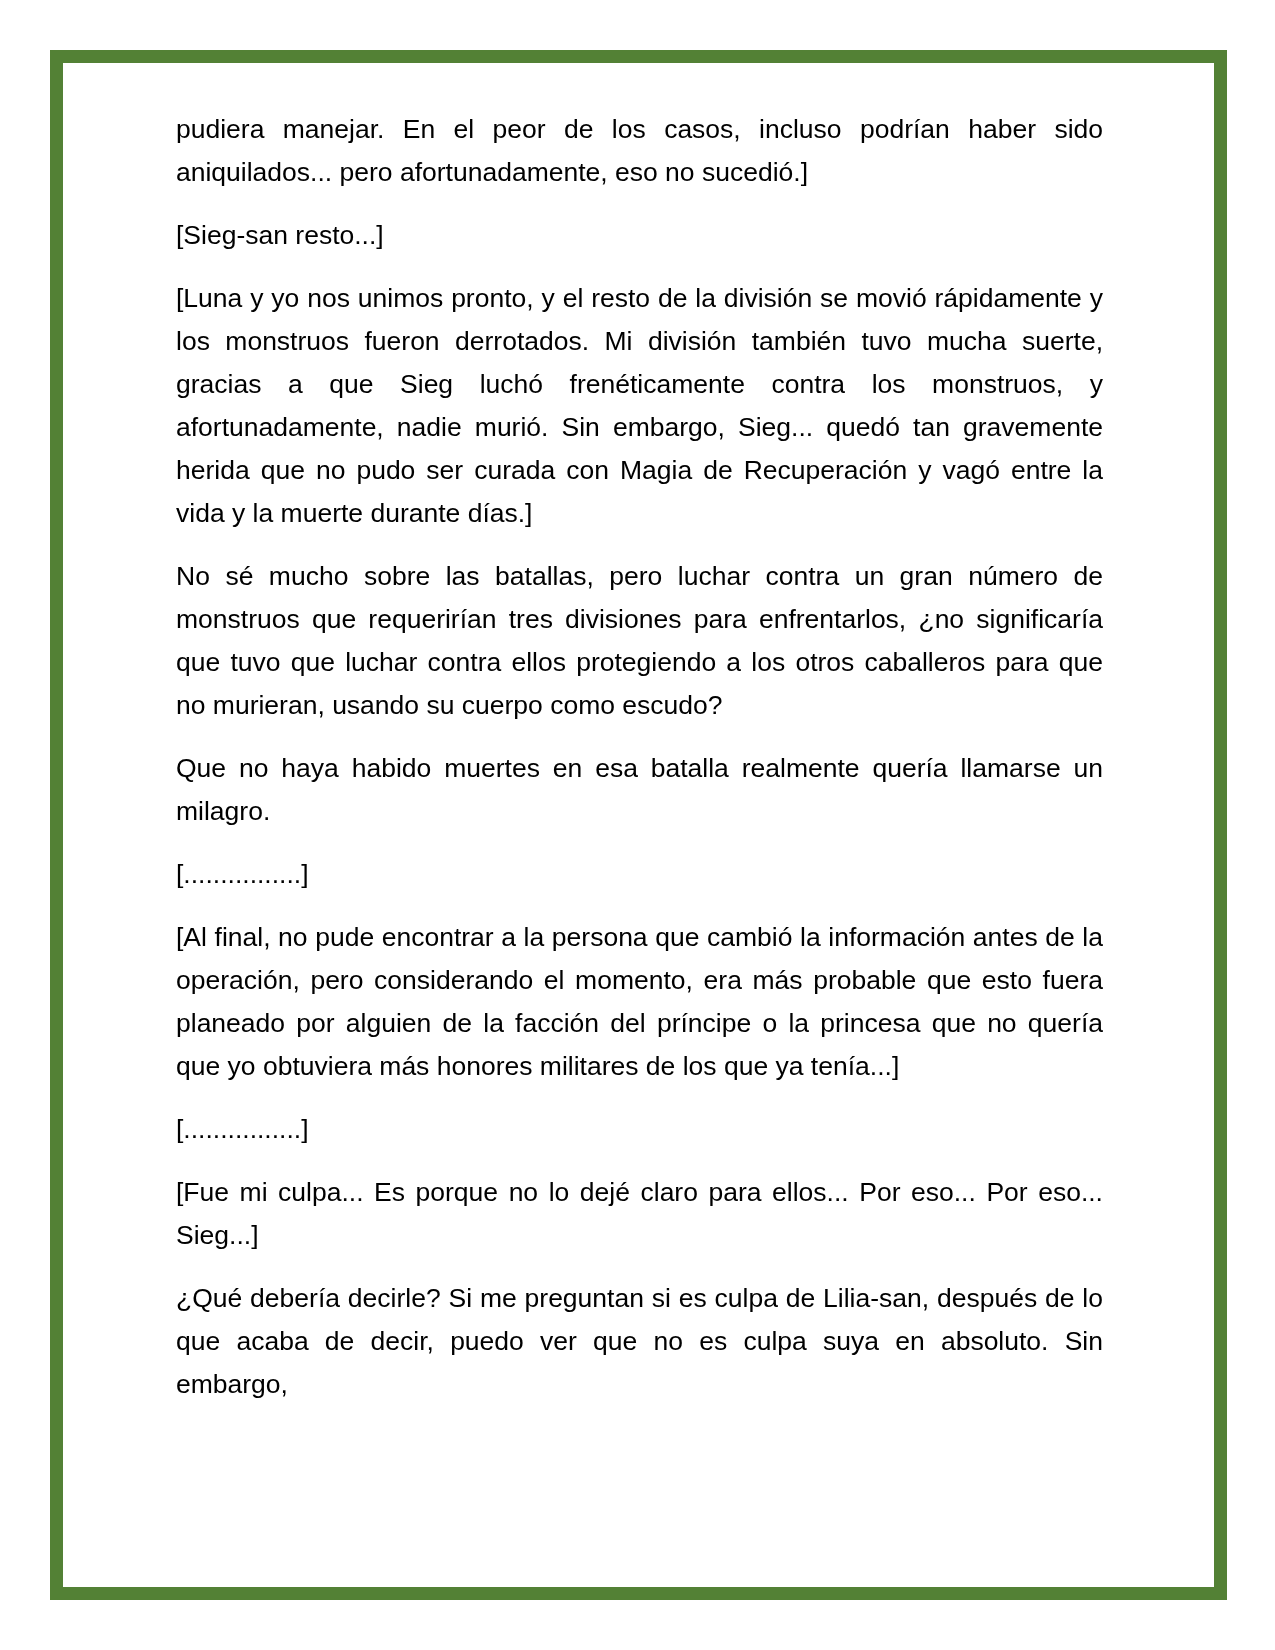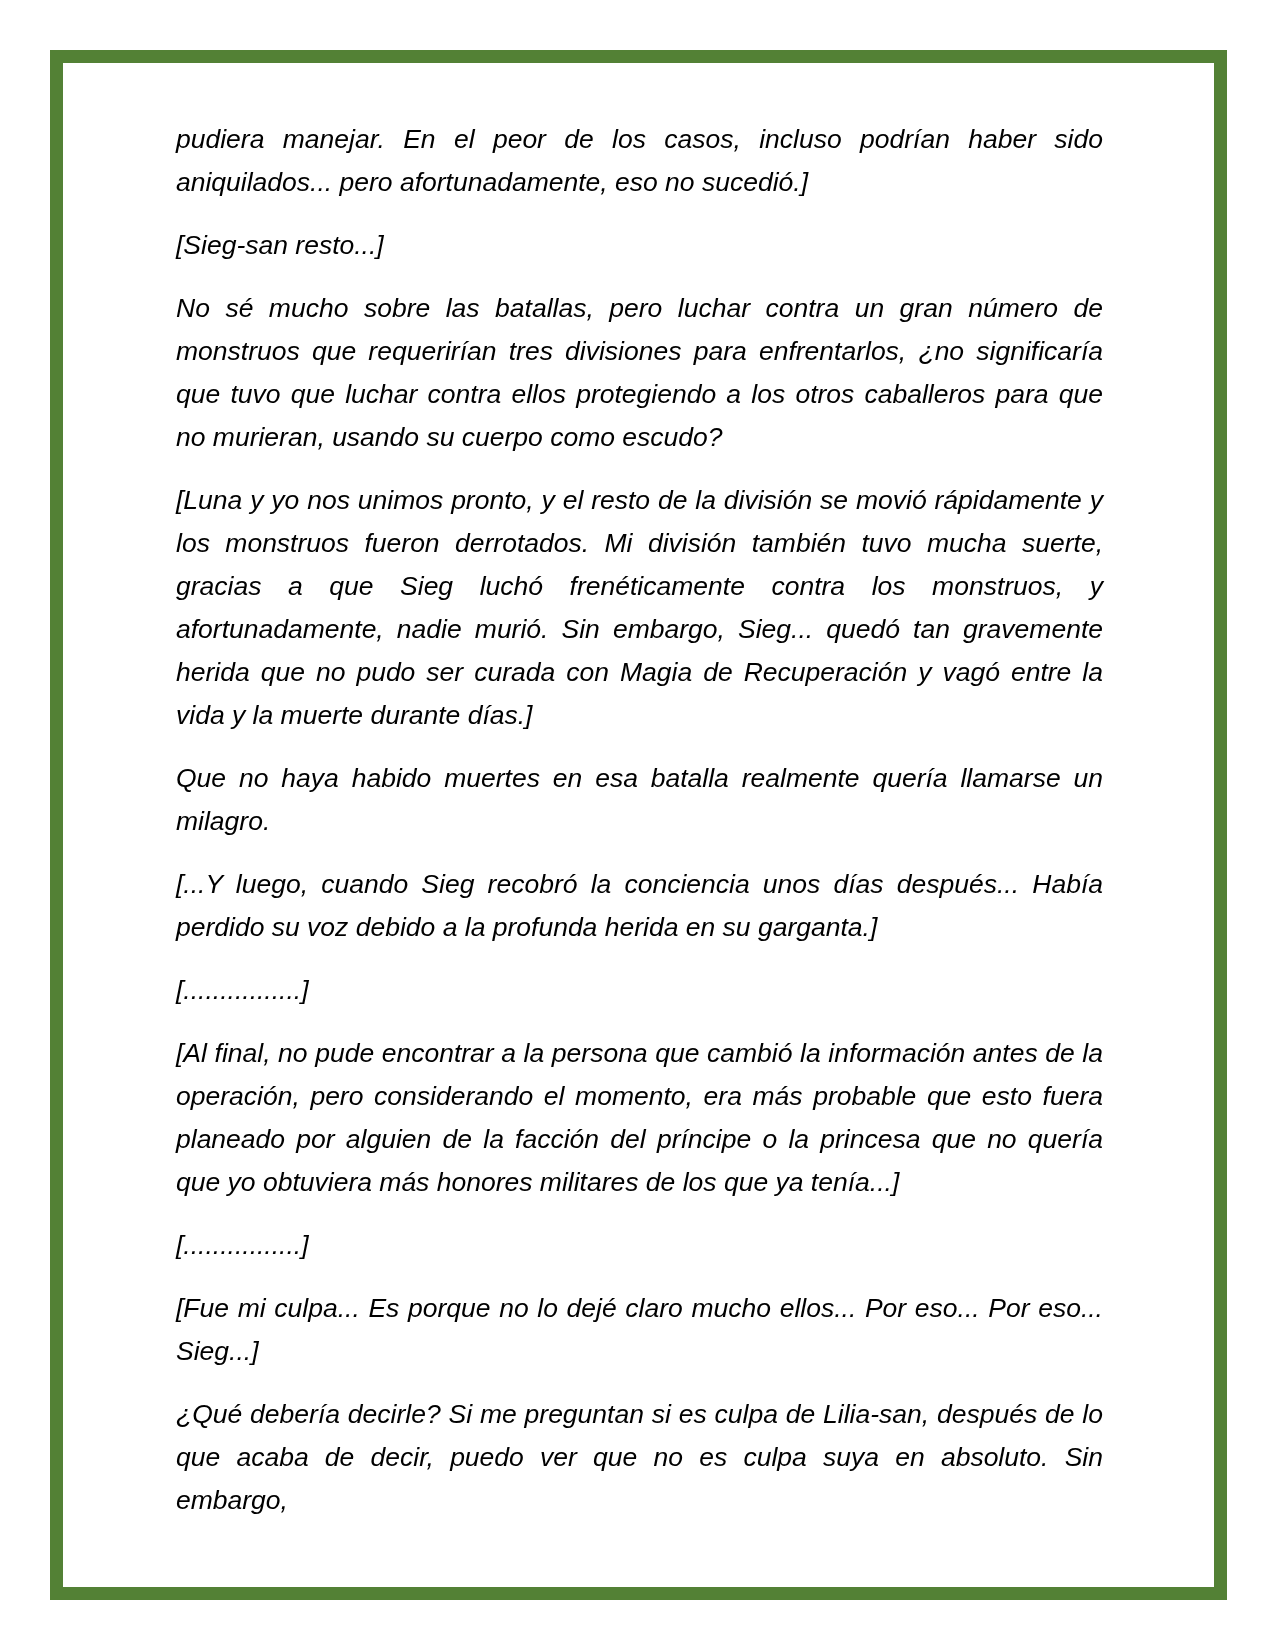--- a/index.html
+++ b/index.html
@@ -20,24 +20,23 @@
     top: 50px;
     width: 1177px;
     height: 1550px;
     box-sizing: border-box;
     border: 13px solid #538135;
     background: transparent;
   }
   .text-block {
     position: absolute;
     left: 176px;
-    top: 118px;
+    top: 108px;
     width: 927px;
     color: #000000;
-    font-style: italic;
   }
   .text-block p {
     margin: 0 0 20px 0;
     font-size: 26.5px;
     line-height: 43px;
     text-align: justify;
     text-align-last: left;
     color: #000000;
     word-spacing: normal;
     hyphens: none;
@@ -47,22 +46,21 @@
   }
 </style>
 </head>
 <body style="background: rgb(255, 255, 255);">
 
 <div class="page-border" style="border-color: rgb(83, 129, 53);"></div>
 
 <div class="text-block">
   <p>pudiera manejar. En el peor de los casos, incluso podrían haber sido aniquilados... pero afortunadamente, eso no sucedió.]</p>
   <p>[Sieg-san resto...]</p>
+  <p>[Luna y yo nos unimos pronto, y el resto de la división se movió rápidamente y los monstruos fueron derrotados. Mi división también tuvo mucha suerte, gracias a que Sieg luchó frenéticamente contra los monstruos, y afortunadamente, nadie murió. Sin embargo, Sieg... quedó tan gravemente herida que no pudo ser curada con Magia de Recuperación y vagó entre la vida y la muerte durante días.]</p>
   <p>No sé mucho sobre las batallas, pero luchar contra un gran número de monstruos que requerirían tres divisiones para enfrentarlos, ¿no significaría que tuvo que luchar contra ellos protegiendo a los otros caballeros para que no murieran, usando su cuerpo como escudo?</p>
-  <p>[Luna y yo nos unimos pronto, y el resto de la división se movió rápidamente y los monstruos fueron derrotados. Mi división también tuvo mucha suerte, gracias a que Sieg luchó frenéticamente contra los monstruos, y afortunadamente, nadie murió. Sin embargo, Sieg... quedó tan gravemente herida que no pudo ser curada con Magia de Recuperación y vagó entre la vida y la muerte durante días.]</p>
   <p>Que no haya habido muertes en esa batalla realmente quería llamarse un milagro.</p>
-  <p>[...Y luego, cuando Sieg recobró la conciencia unos días después... Había perdido su voz debido a la profunda herida en su garganta.]</p>
   <p>[................]</p>
   <p>[Al final, no pude encontrar a la persona que cambió la información antes de la operación, pero considerando el momento, era más probable que esto fuera planeado por alguien de la facción del príncipe o la princesa que no quería que yo obtuviera más honores militares de los que ya tenía...]</p>
   <p>[................]</p>
-  <p>[Fue mi culpa... Es porque no lo dejé claro mucho ellos... Por eso... Por eso... Sieg...]</p>
+  <p>[Fue mi culpa... Es porque no lo dejé claro para ellos... Por eso... Por eso... Sieg...]</p>
   <p>¿Qué debería decirle? Si me preguntan si es culpa de Lilia-san, después de lo que acaba de decir, puedo ver que no es culpa suya en absoluto. Sin embargo,</p>
 </div>
 
 </body></html>

